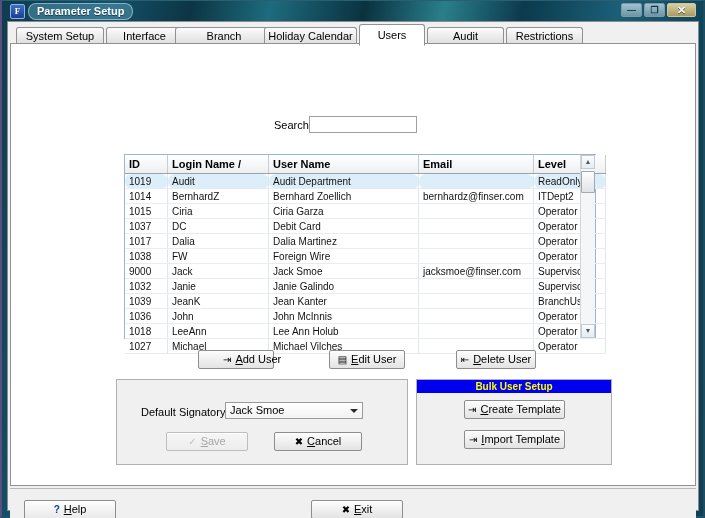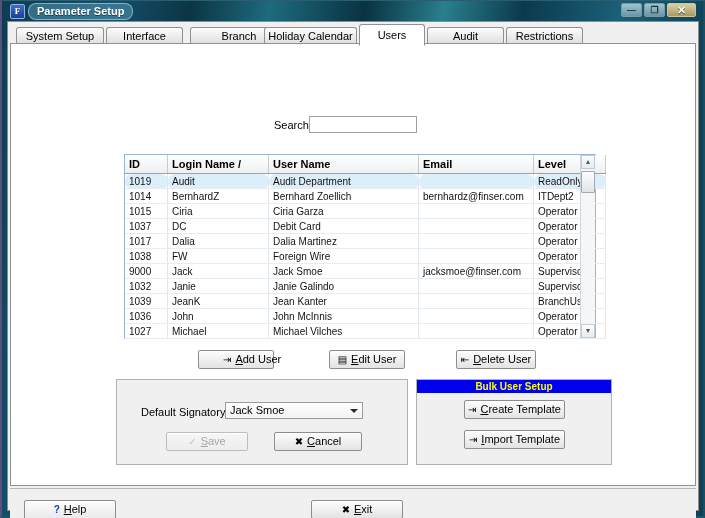--- a/index.html
+++ b/index.html
@@ -224,21 +224,21 @@
     <div class="wbtn" id="btn-close">
       <i>✕</i>
     </div>
   </div>
 
   <div id="client">
 
     <div id="tabstrip">
         <div class="tab" style="left: 6px; width: 88px;"><span>System Setup</span></div>
         <div class="tab" style="left: 96px; width: 77px;"><span>Interface</span></div>
-        <div class="tab" style="left: 180px; width: 98px;"><span>Branch</span></div>
+        <div class="tab" style="left: 165px; width: 98px;"><span>Branch</span></div>
         <div class="tab" style="left: 254px; width: 93px;"><span>Holiday Calendar</span></div>
         <div class="tab active" style="left: 349px; width: 66px;"><span>Users</span></div>
         <div class="tab" style="left: 417px; width: 77px;"><span>Audit</span></div>
         <div class="tab" style="left: 496px; width: 77px;"><span>Restrictions</span></div>
       </div>
     <div id="tabpage">
 
       <div id="search-row">
         <span id="search-label">Search</span>
         <input id="search-input" type="text" placeholder="" style="">
@@ -320,20 +320,27 @@
                 <td class="c-level">BranchUser</td>
               </tr>
               <tr>
                 <td class="c-id">1036</td>
                 <td class="c-login">John</td>
                 <td class="c-user">John McInnis</td>
                 <td class="c-email"></td>
                 <td class="c-level">Operator</td>
               </tr>
               <tr>
+                <td class="c-id">1018</td>
+                <td class="c-login">LeeAnn</td>
+                <td class="c-user">Lee Ann Holub</td>
+                <td class="c-email"></td>
+                <td class="c-level">Operator</td>
+              </tr>
+              <tr>
                 <td class="c-id">1027</td>
                 <td class="c-login">Michael</td>
                 <td class="c-user">Michael Vilches</td>
                 <td class="c-email"></td>
                 <td class="c-level">Operator</td>
               </tr>
             </tbody>
         </table>
         <div id="vscroll">
           <div class="sb-btn" id="sb-up">▲</div>

